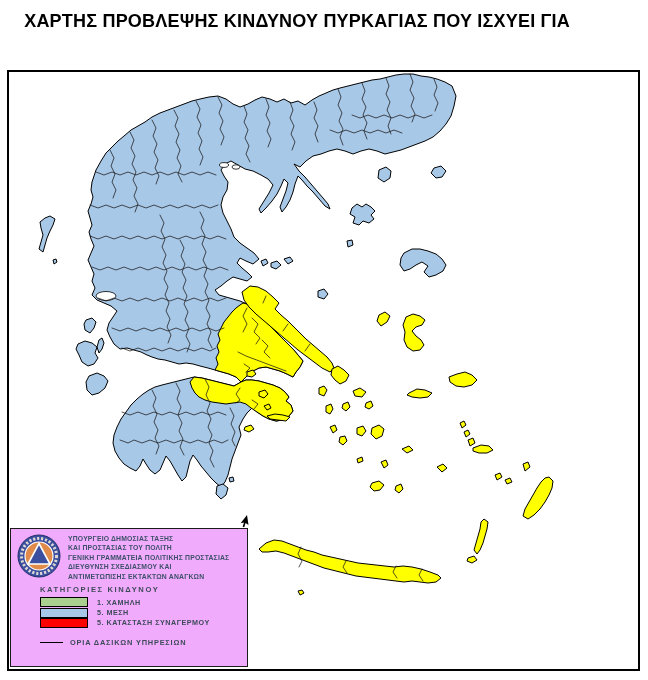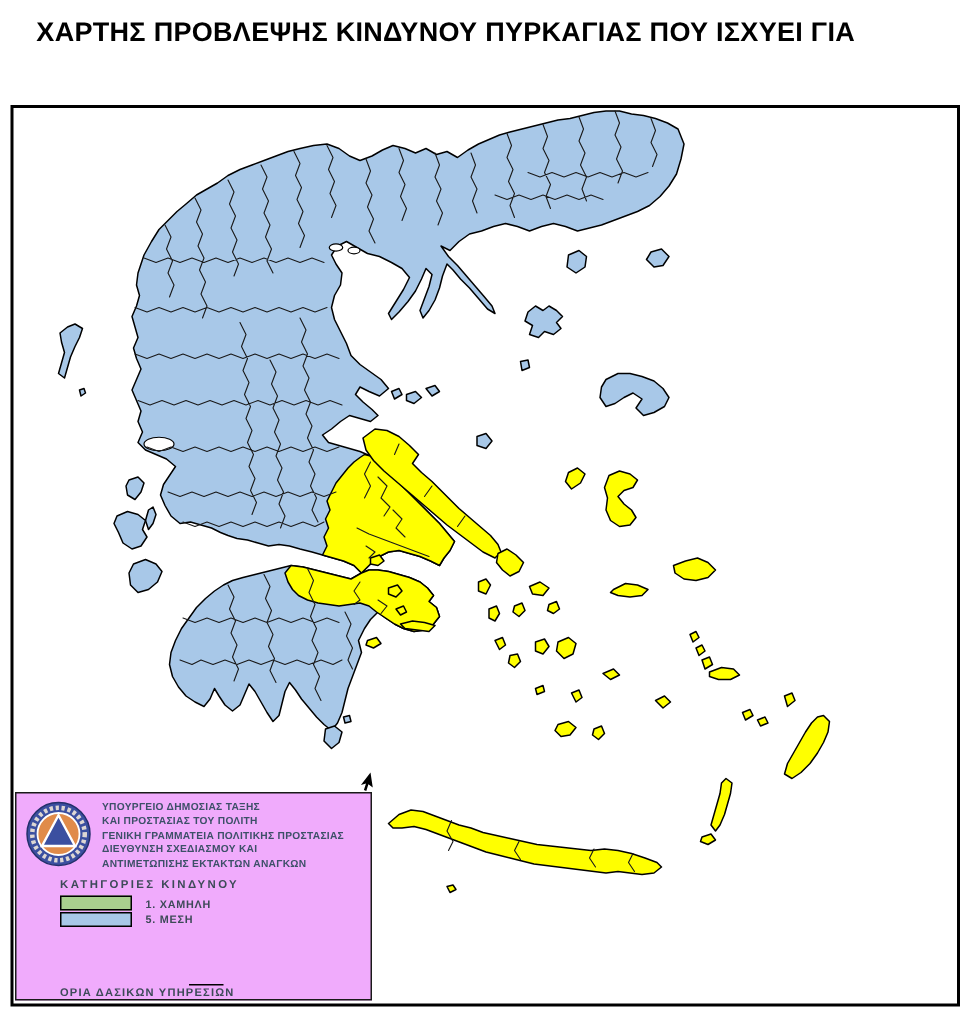--- a/index.html
+++ b/index.html
@@ -30,21 +30,21 @@
     font-size:6.8px;font-weight:bold;line-height:9.4px;color:#3d5068;letter-spacing:0.2px;
   }
   .cat-title{
     position:absolute;left:29px;top:56px;
     font-size:7.6px;font-weight:bold;letter-spacing:1.6px;color:#3d4a58;white-space:nowrap;
   }
   .cat-rows{position:absolute;left:29px;top:68px;}
   .cat-row{display:flex;align-items:center;height:10.4px;}
   .swatch{width:46px;height:8px;border:1px solid #000;margin-right:9px;flex:none;}
   .cat-label{font-size:7.2px;font-weight:bold;letter-spacing:0.5px;color:#3d4a58;white-space:nowrap;}
-  .bound-row{position:absolute;left:29px;top:127px;display:flex;align-items:flex-end;flex-direction:column;}
+  .bound-row{position:absolute;left:29px;top:109px;display:flex;align-items:center;}
   .bound-line{width:23px;height:0;border-top:1.6px solid #000;margin-right:7px;}
   .bound-label{font-size:7.4px;font-weight:bold;letter-spacing:0.8px;color:#3d4a58;white-space:nowrap;}
   .cursor{position:absolute;left:237px;top:514px;width:14px;height:16px;z-index:3;}
 </style>
 </head>
 <body>
 
 <div class="title-wrap">
   <div class="title-line1">ΧΑΡΤΗΣ ΠΡΟΒΛΕΨΗΣ ΚΙΝΔΥΝΟΥ ΠΥΡΚΑΓΙΑΣ ΠΟΥ ΙΣΧΥΕΙ ΓΙΑ</div>
 </div>
@@ -231,20 +231,24 @@
   <div class="cat-title">ΚΑΤΗΓΟΡΙΕΣ ΚΙΝΔΥΝΟΥ</div>
   <div class="cat-rows">
     <div class="cat-row">
       <span class="swatch" style="background-color: rgb(169, 208, 142);"></span>
       <span class="cat-label">1. ΧΑΜΗΛΗ</span>
     </div>
     <div class="cat-row">
       <span class="swatch" style="background-color: rgb(168, 200, 232);"></span>
       <span class="cat-label">5. ΜΕΣΗ</span>
     </div>
+    <div class="cat-row">
+      <span class="swatch" style="background-color: rgb(255, 0, 0);"></span>
+      <span class="cat-label">5. ΚΑΤΑΣΤΑΣΗ ΣΥΝΑΓΕΡΜΟΥ</span>
+    </div>
   </div>
   <div class="bound-row">
     <span class="bound-line"></span>
     <span class="bound-label">ΟΡΙΑ ΔΑΣΙΚΩΝ ΥΠΗΡΕΣΙΩΝ</span>
   </div>
 </div>
 
 <svg class="cursor" viewBox="0 0 14 16" xmlns="http://www.w3.org/2000/svg">
   <polygon points="10,1 11.5,11 8.6,8.9 7.2,13.3 5.6,12.7 7,8.4 3.6,9.3" fill="#000"></polygon>
 </svg>

